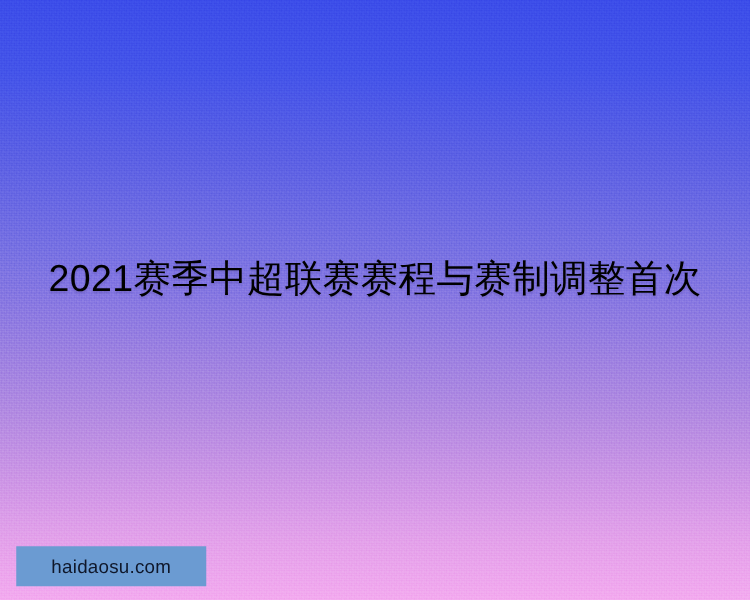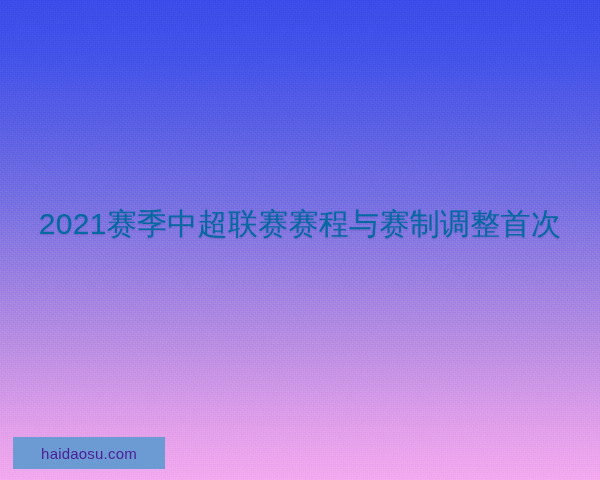--- a/index.html
+++ b/index.html
@@ -51,21 +51,21 @@
     pointer-events: none;
   }
 
   
   .headline {
     position: absolute;
     left: 0;
     right: 0;
     top: 203px;
     text-align: center;
-    color: #0369a1;
+    color: #000000;
     font-size: 30px;
     line-height: 42px;
     font-weight: 400;
     letter-spacing: 0.3px;
     padding: 0 34px;
     box-sizing: border-box;
     text-shadow: 0 1px 2px rgba(40,30,90,0.18);
     white-space: pre-line;
   }
 
@@ -75,21 +75,21 @@
     left: 13px;
     top: 437px;
     width: 152px;
     height: 32px;
     background: #6b9bd2;
     display: flex;
     align-items: center;
     justify-content: center;
   }
   .watermark-label {
-    color: #4c1d95;
+    color: #0f172a;
     font-size: 15px;
     line-height: 1;
     letter-spacing: 0.2px;
     font-weight: 400;
   }
 </style>
 </head>
 <body>
 
 <div id="poster">

